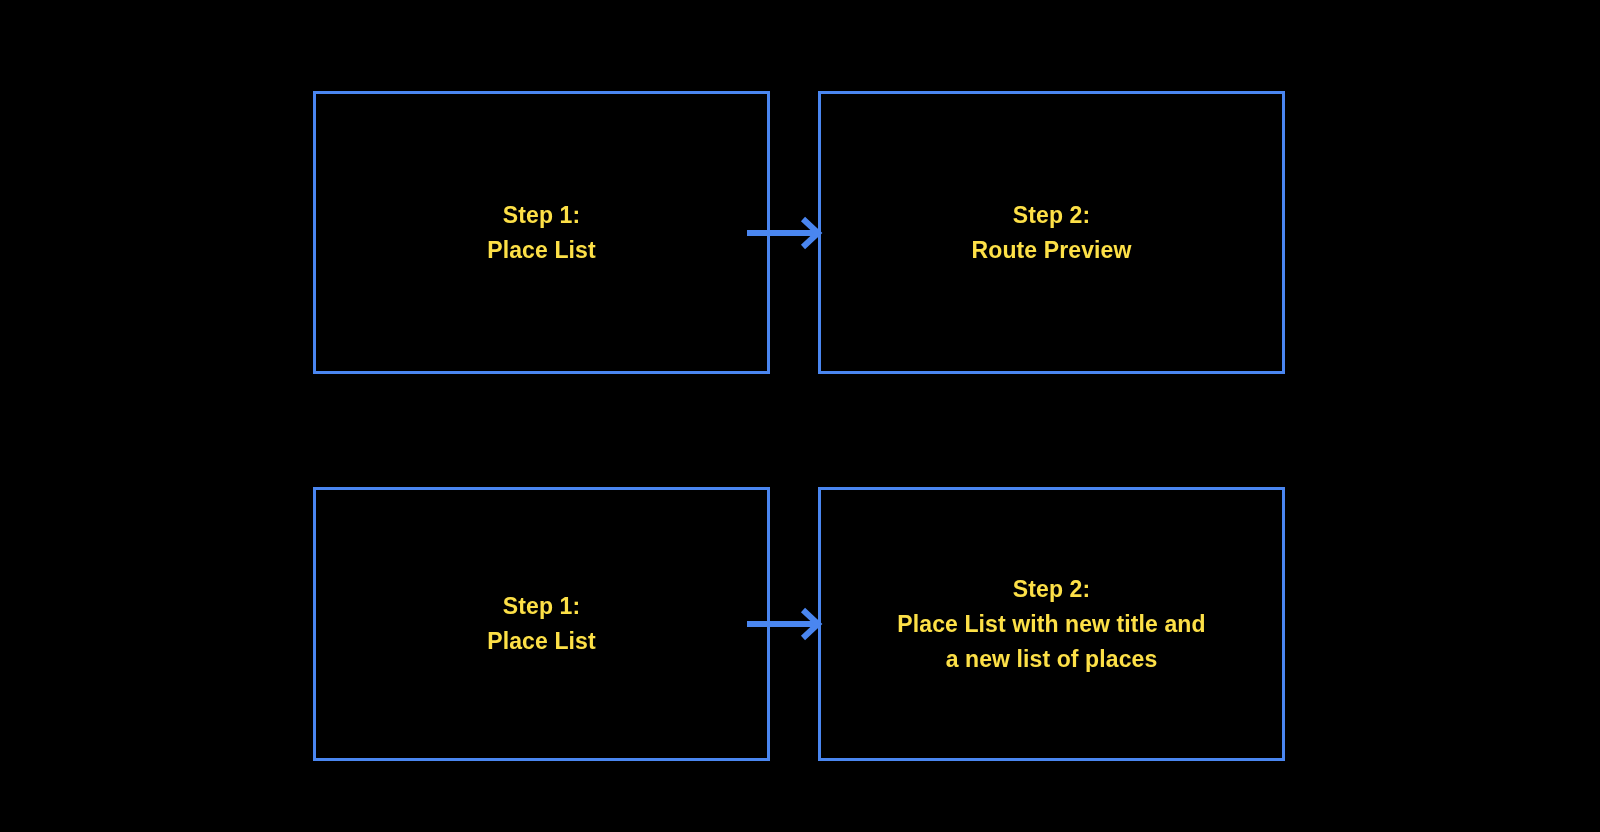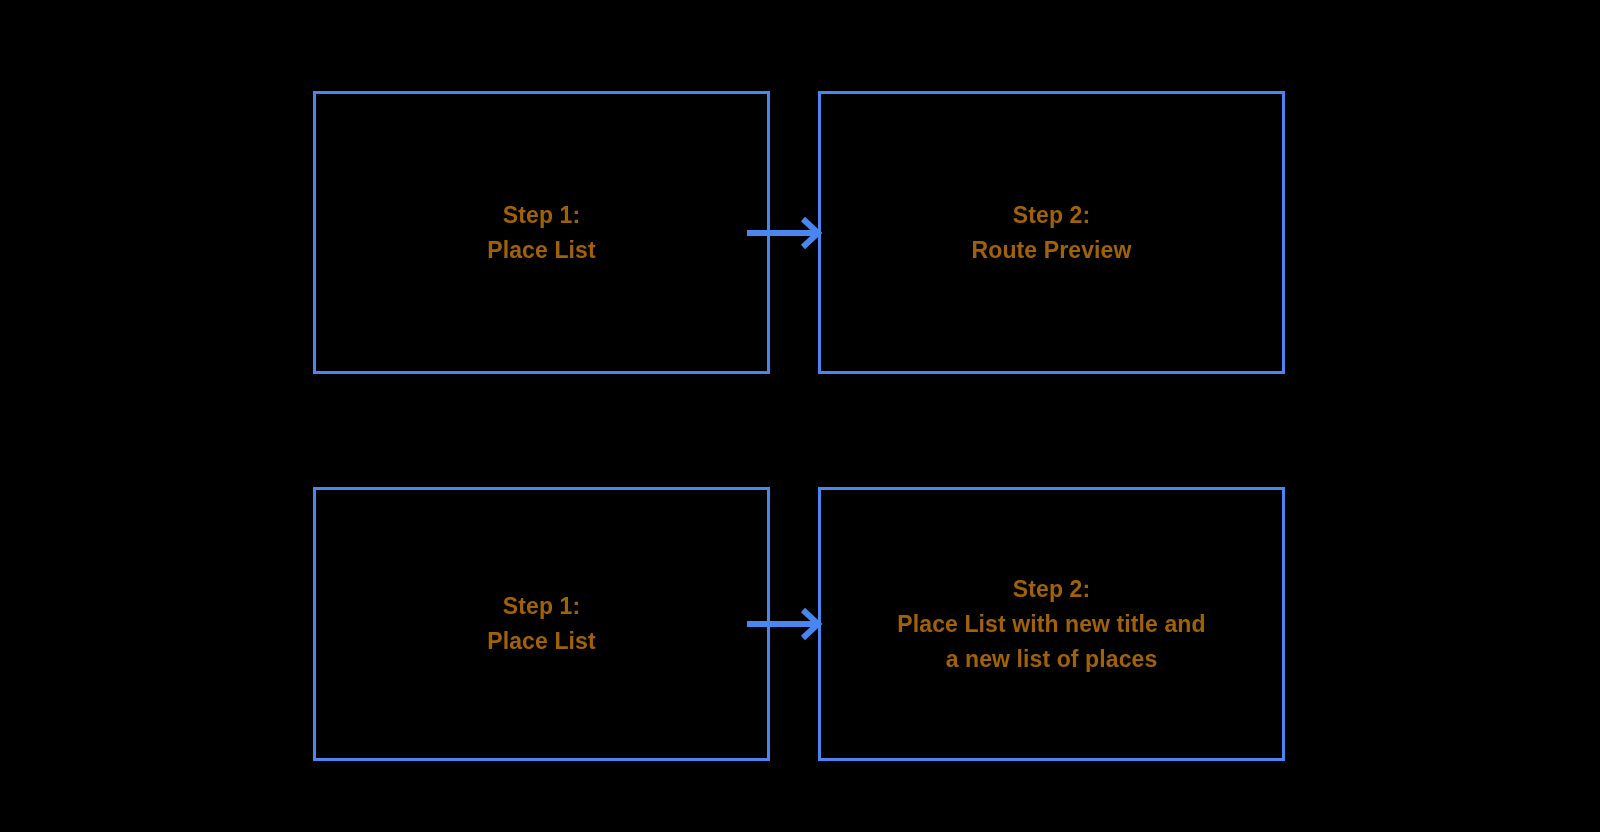--- a/index.html
+++ b/index.html
@@ -35,21 +35,21 @@
     align-items: center;
     justify-content: center;
     text-align: center;
   }
   .box-left  { left: 313px; width: 457px; }
   .box-right { left: 818px; width: 467px; }
   #row-top .step-box    { top: 0; height: 283px; }
   #row-bottom .step-box { top: 0; height: 274px; }
 
   .box-label {
-    color: #a16207;
+    color: #fde047;
     font-size: 23px;
     font-weight: bold;
     line-height: 35px;
     letter-spacing: 0.1px;
     white-space: pre-line;
     padding: 0 10px;
   }
 
   .flow-arrow {
     position: absolute;

